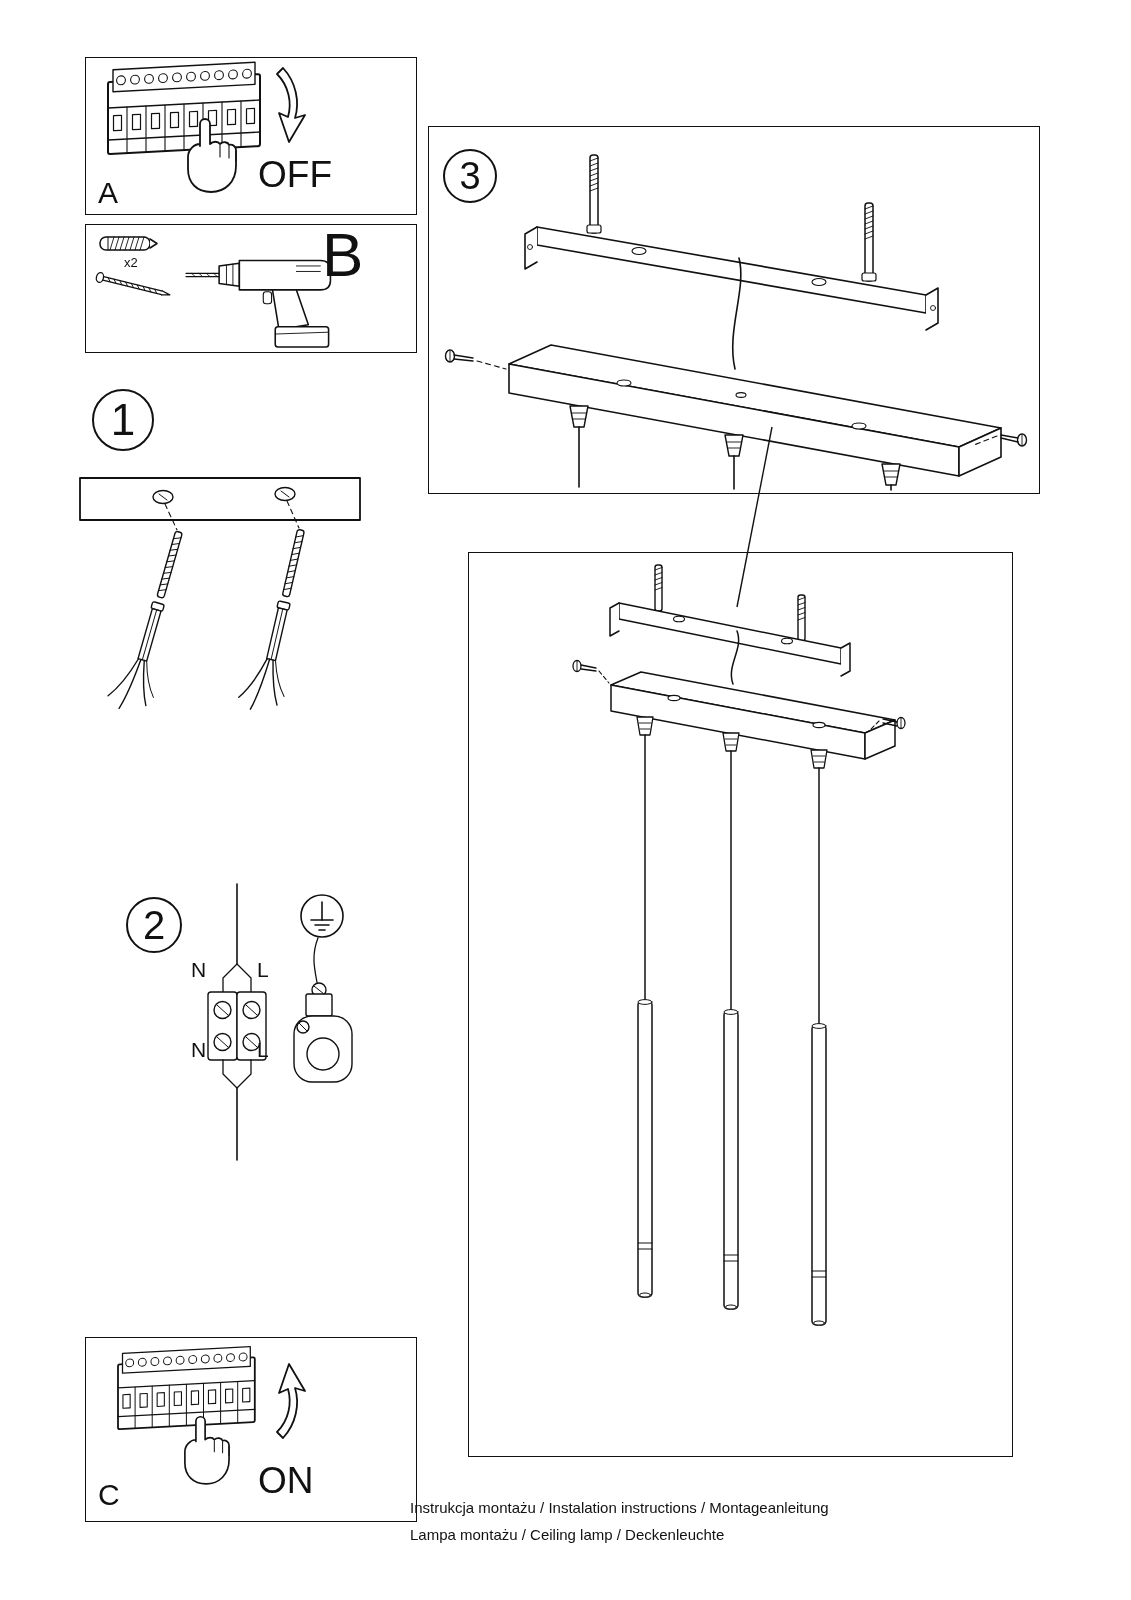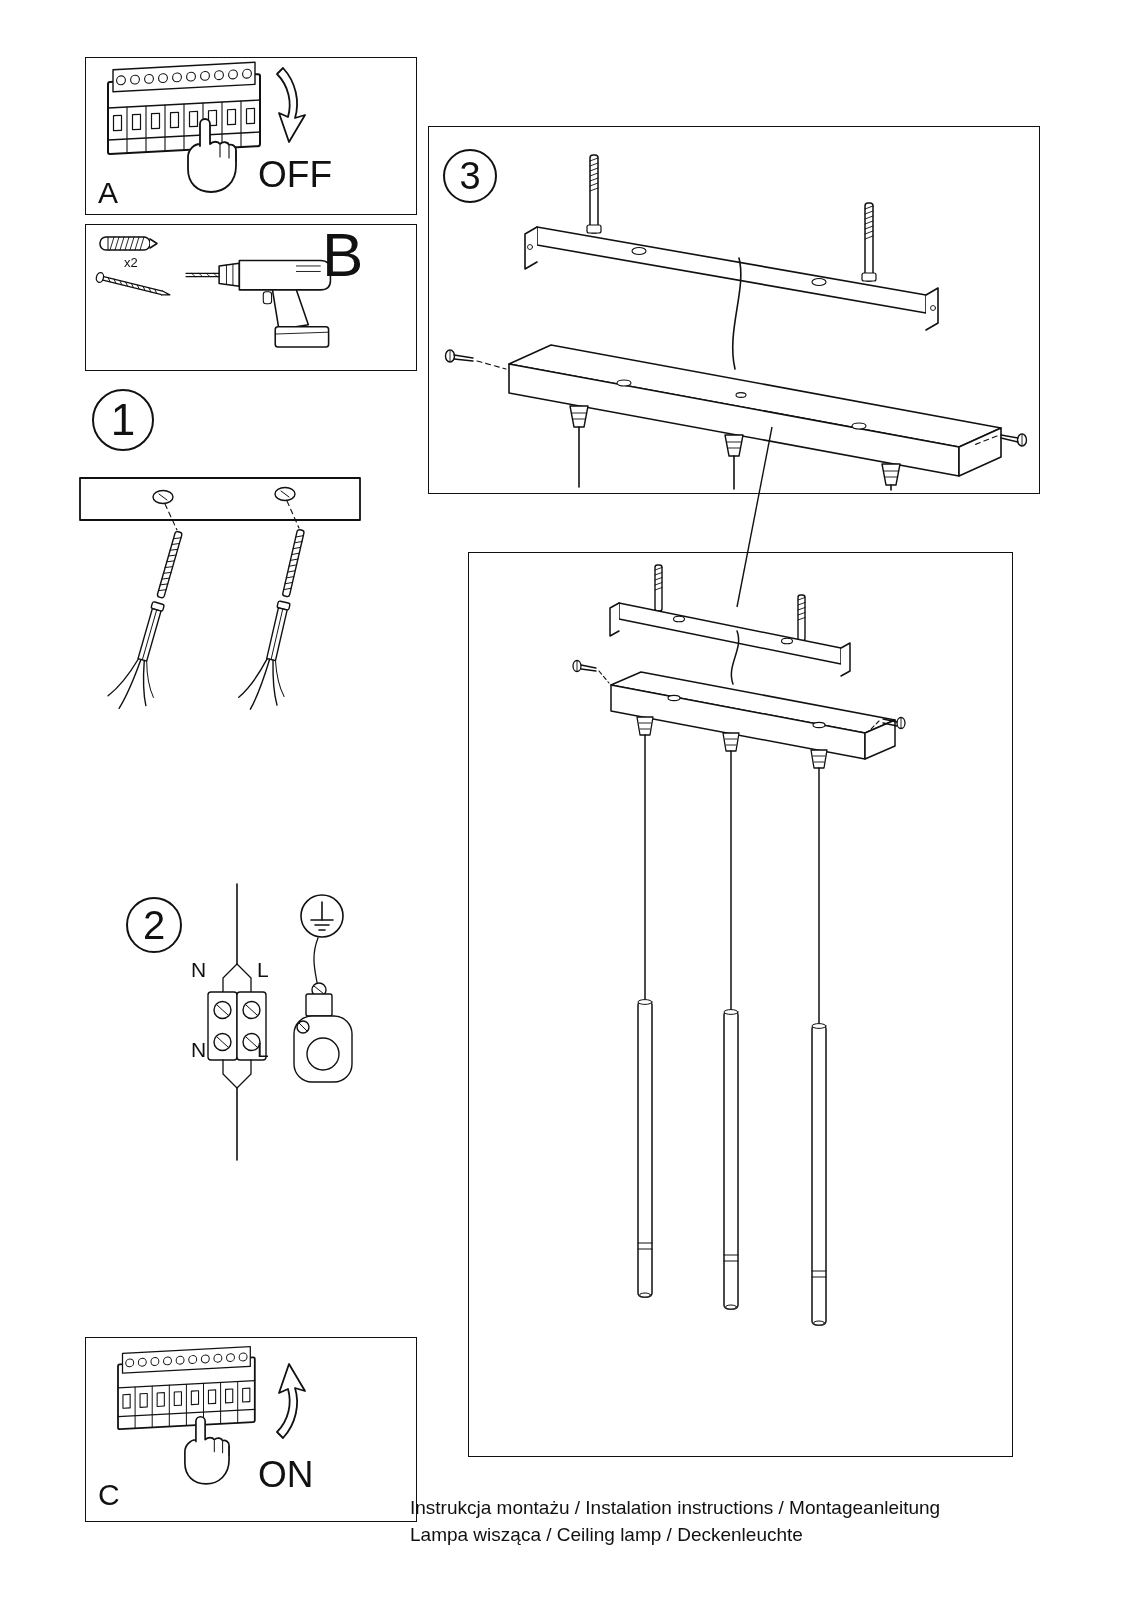--- a/index.html
+++ b/index.html
@@ -6,21 +6,21 @@
   body{background:#fff}
   .page{position:relative;width:1131px;height:1600px;background:#fff;
         font-family:"Liberation Sans",sans-serif;color:#111;overflow:hidden}
   .panel{position:absolute;background:#fff;border:1.8px solid #111}
   .abs{position:absolute}
   svg{display:block}
   .badge{position:absolute;border:2.2px solid #111;border-radius:50%;
          display:flex;align-items:center;justify-content:center;background:#fff}
   .badge span{line-height:1}
   .lbl{position:absolute;white-space:nowrap}
-  .footer{position:absolute;left:410px;top:1494px;font-size:19px;line-height:27px}
+  .footer{position:absolute;left:410px;top:1494px;font-size:15px;line-height:27px}
 </style>
 </head>
 <body>
 
 <div class="page">
 
   <div class="panel" style="left:85px;top:57px;width:332px;height:158px">
     <svg width="330" height="155" viewBox="0 0 330 155">
       <g stroke="#111" fill="none" stroke-linecap="round" stroke-linejoin="round">
         <g transform="translate(22,8) skewY(-3)">
@@ -66,21 +66,21 @@
         </g>
         <g stroke-width="1.8" fill="#fff">
           <path d="M197,10 C210,24 214,44 209,60 L219,57 L203,84 L193,55 L202,59 C206,45 203,28 191,16 Z"></path>
         </g>
       </g>
     </svg>
     <span class="lbl" style="left:12px;top:118px;font-size:30px">A</span>
     <span class="lbl" style="left:172px;top:96px;font-size:37px">OFF</span>
   </div>
 
-  <div class="panel" style="left:85px;top:224px;width:332px;height:147px">
+  <div class="panel" style="left:85px;top:224px;width:332px;height:129px">
     <svg width="330" height="137" viewBox="0 0 330 137">
       <g stroke="#111" fill="none" stroke-linecap="round" stroke-linejoin="round">
         <g transform="translate(14,12)" stroke-width="1.5" fill="#fff">
           <rect x="0" y="0" width="50" height="13" rx="6"></rect>
           <line x1="8" y1="0" x2="8" y2="13" stroke-width="1"></line>
           <path d="M14,0 L10,13 M19,0 L15,13 M24,0 L20,13 M29,0 L25,13 M34,0 L30,13 M39,0 L35,13 M44,0 L40,13" stroke-width="0.9"></path>
           <path d="M50,2 L57,6.5 L50,11"></path>
         </g>
         <g transform="translate(12,52) rotate(14)" stroke-width="1.3" fill="#fff">
           <ellipse cx="2" cy="0" rx="3.5" ry="5"></ellipse>
@@ -236,21 +236,21 @@
         <g transform="translate(86,76) scale(0.92)" stroke-width="1.8" fill="#fff">
           <path d="M26,30 L26,8 a5,5 0 0 1 10,0 L36,28 c3,-3 8,-3 10,0 c3,-3 8,-2 9,1 c3,-1 7,1 7,5 l0,16 c0,16 -11,26 -25,26 c-14,0 -23,-9 -23,-23 l0,-12 c0,-7 6,-13 12,-13 z"></path>
           <path d="M46,29 L46,41 M55,30 L55,42 M62,35 L62,45" stroke-width="1.1" fill="none"></path>
         </g>
         <g stroke-width="1.8" fill="#fff">
           <path d="M197,100 C210,86 214,66 209,50 L219,53 L203,26 L193,55 L202,51 C206,65 203,82 191,94 Z"></path>
         </g>
       </g>
     </svg>
     <span class="lbl" style="left:12px;top:140px;font-size:30px">C</span>
-    <span class="lbl" style="left:172px;top:116px;font-size:37px">ON</span>
+    <span class="lbl" style="left:172px;top:122px;font-size:37px">ON</span>
   </div>
 
   <div class="panel" style="left:428px;top:126px;width:612px;height:368px">
     <svg width="608" height="364" viewBox="0 0 608 364">
       <g stroke="#111" fill="none" stroke-linecap="round" stroke-linejoin="round">
         <g stroke-width="1.5" fill="#fff">
           <rect x="161" y="28" width="8" height="78" rx="3"></rect>
           <path d="M161,34 L169,31 M161,39 L169,36 M161,44 L169,41 M161,49 L169,46 M161,54 L169,51 M161,59 L169,56 M161,64 L169,61" stroke-width="0.9"></path>
           <rect x="158" y="98" width="14" height="8" rx="2" stroke-width="1.2"></rect>
         </g>
@@ -384,16 +384,16 @@
       </g>
     </svg>
   </div>
 
   <svg class="abs" style="left:0;top:0;pointer-events:none" width="1131" height="1600" viewBox="0 0 1131 1600">
     <line x1="772" y1="427" x2="737" y2="607" stroke="#111" stroke-width="1.4"></line>
   </svg>
 
   <div class="footer">
     <div>Instrukcja montażu / Instalation instructions / Montageanleitung</div>
-    <div>Lampa wisząca / Ceiling lamp / Deckenleuchte</div>
+    <div>Lampa montażu / Ceiling lamp / Deckenleuchte</div>
   </div>
 
 </div>
 
 </body></html>

